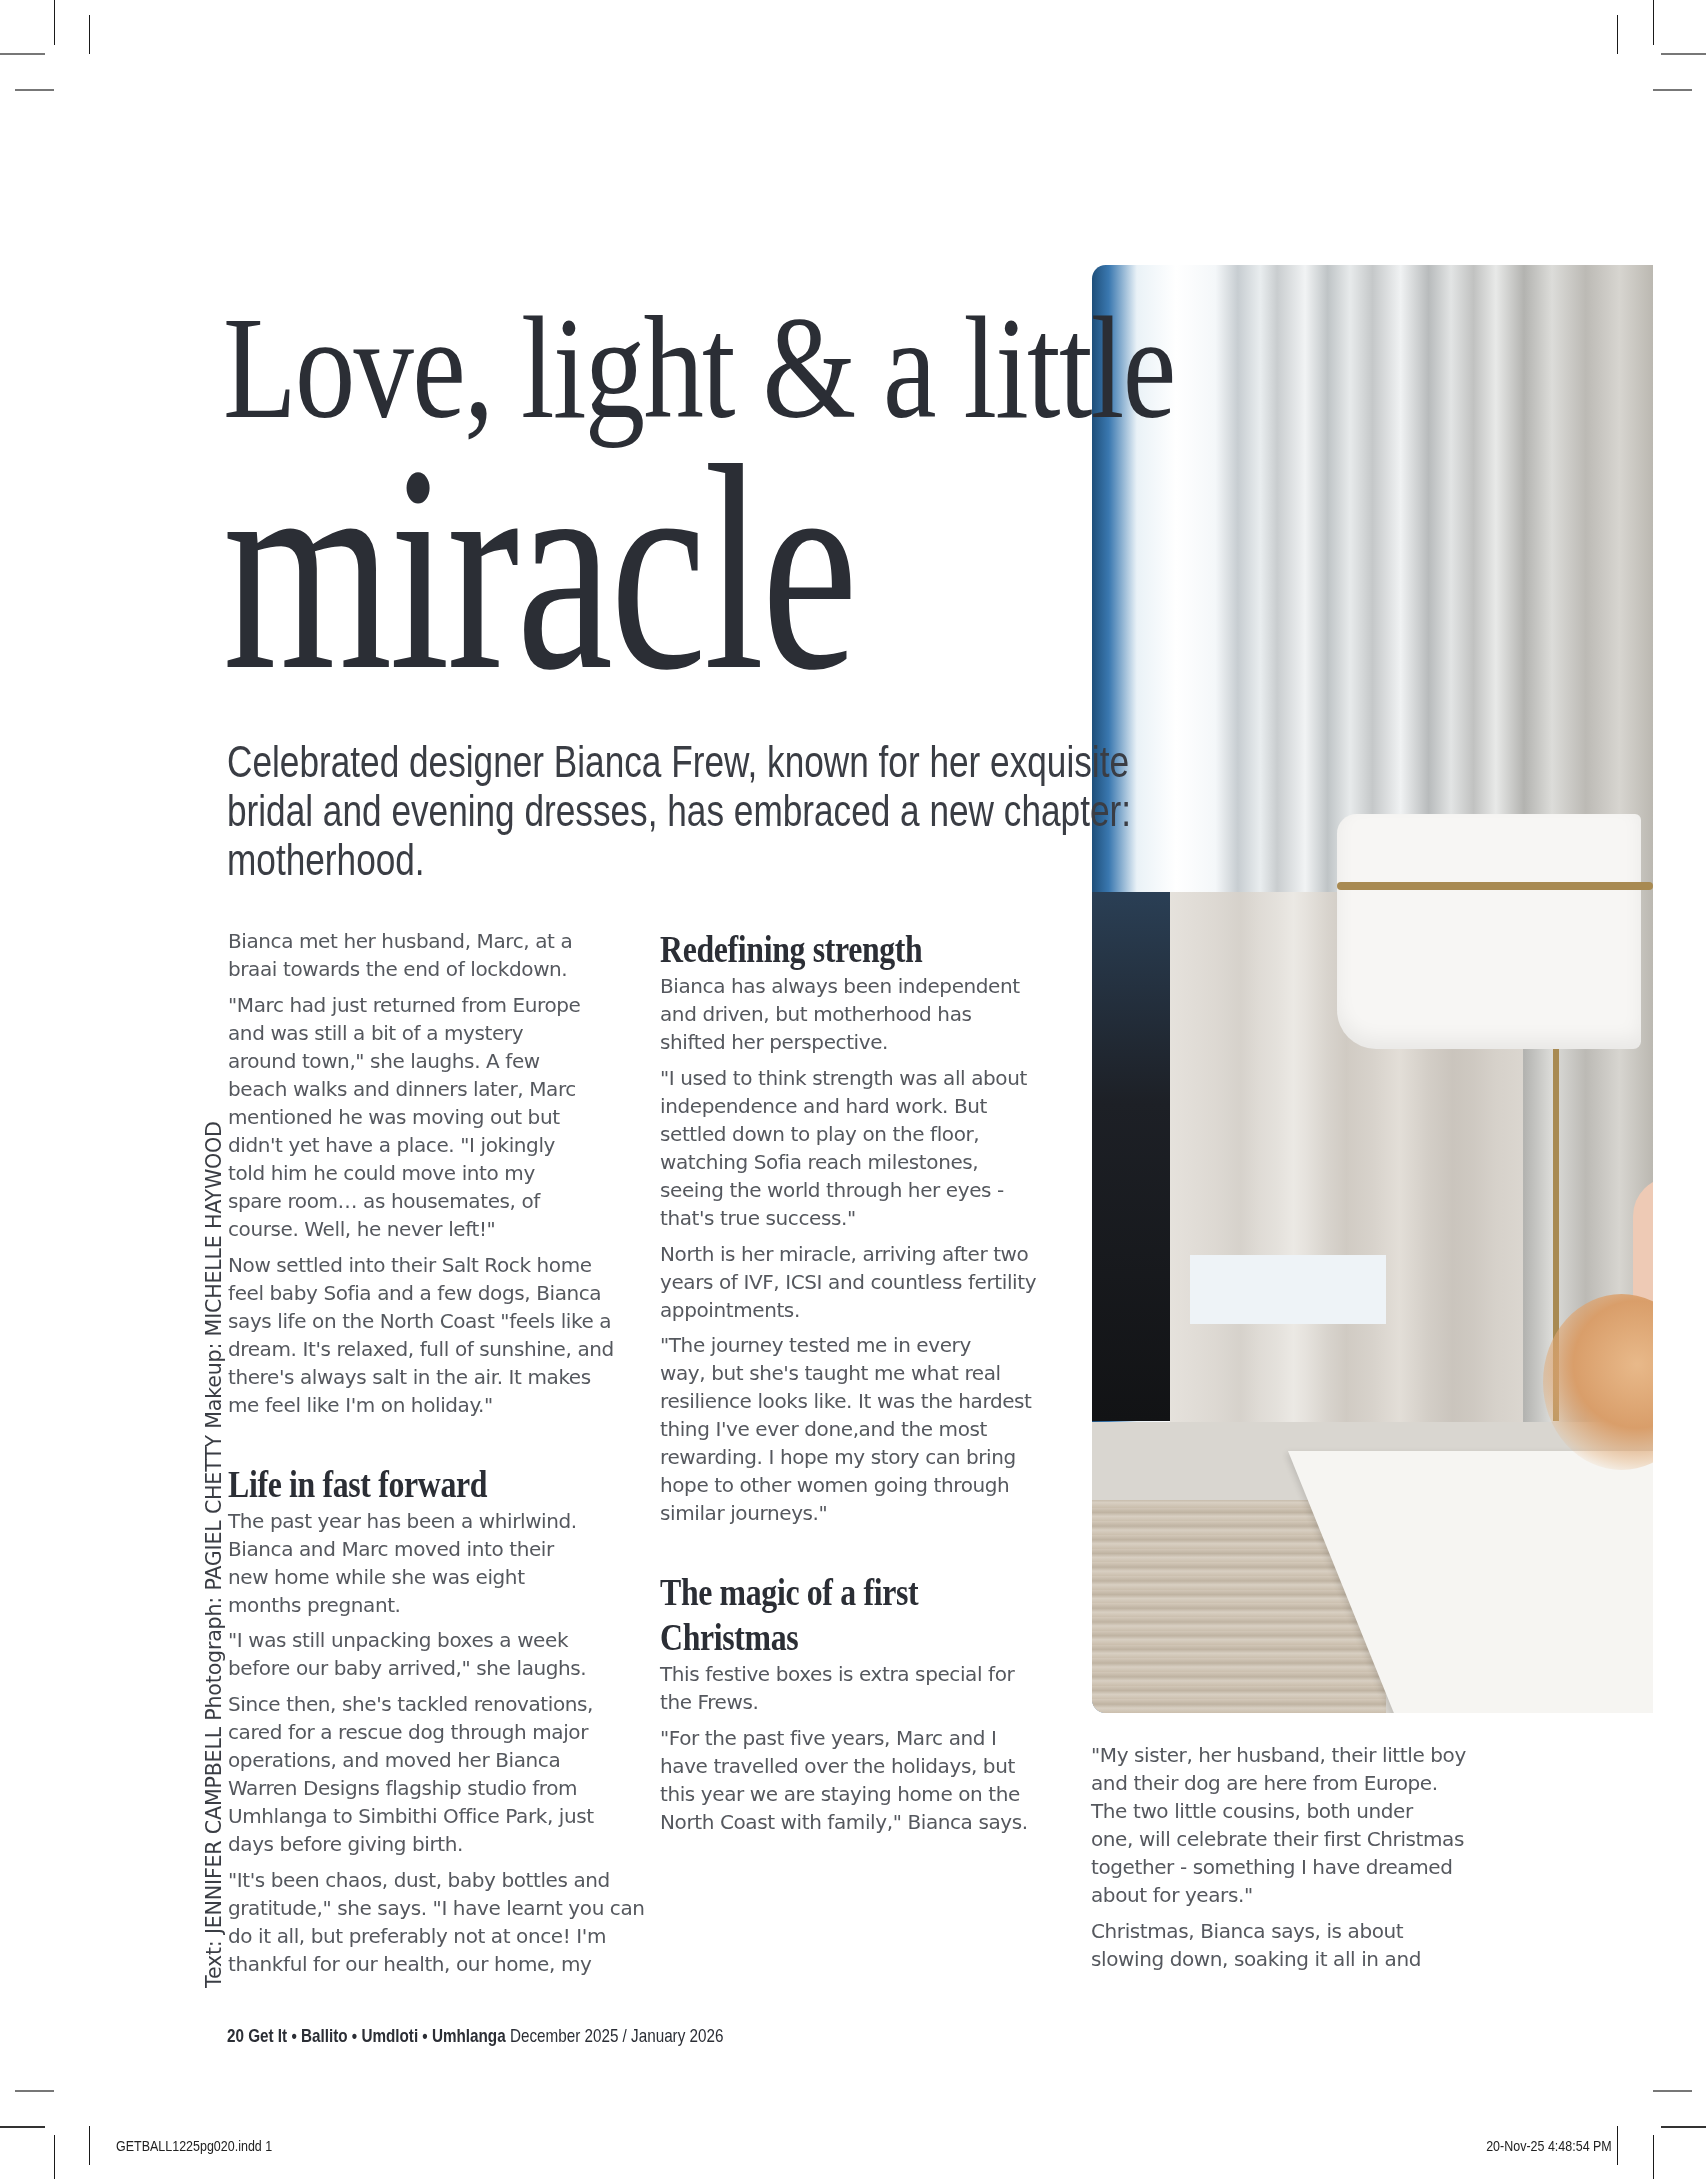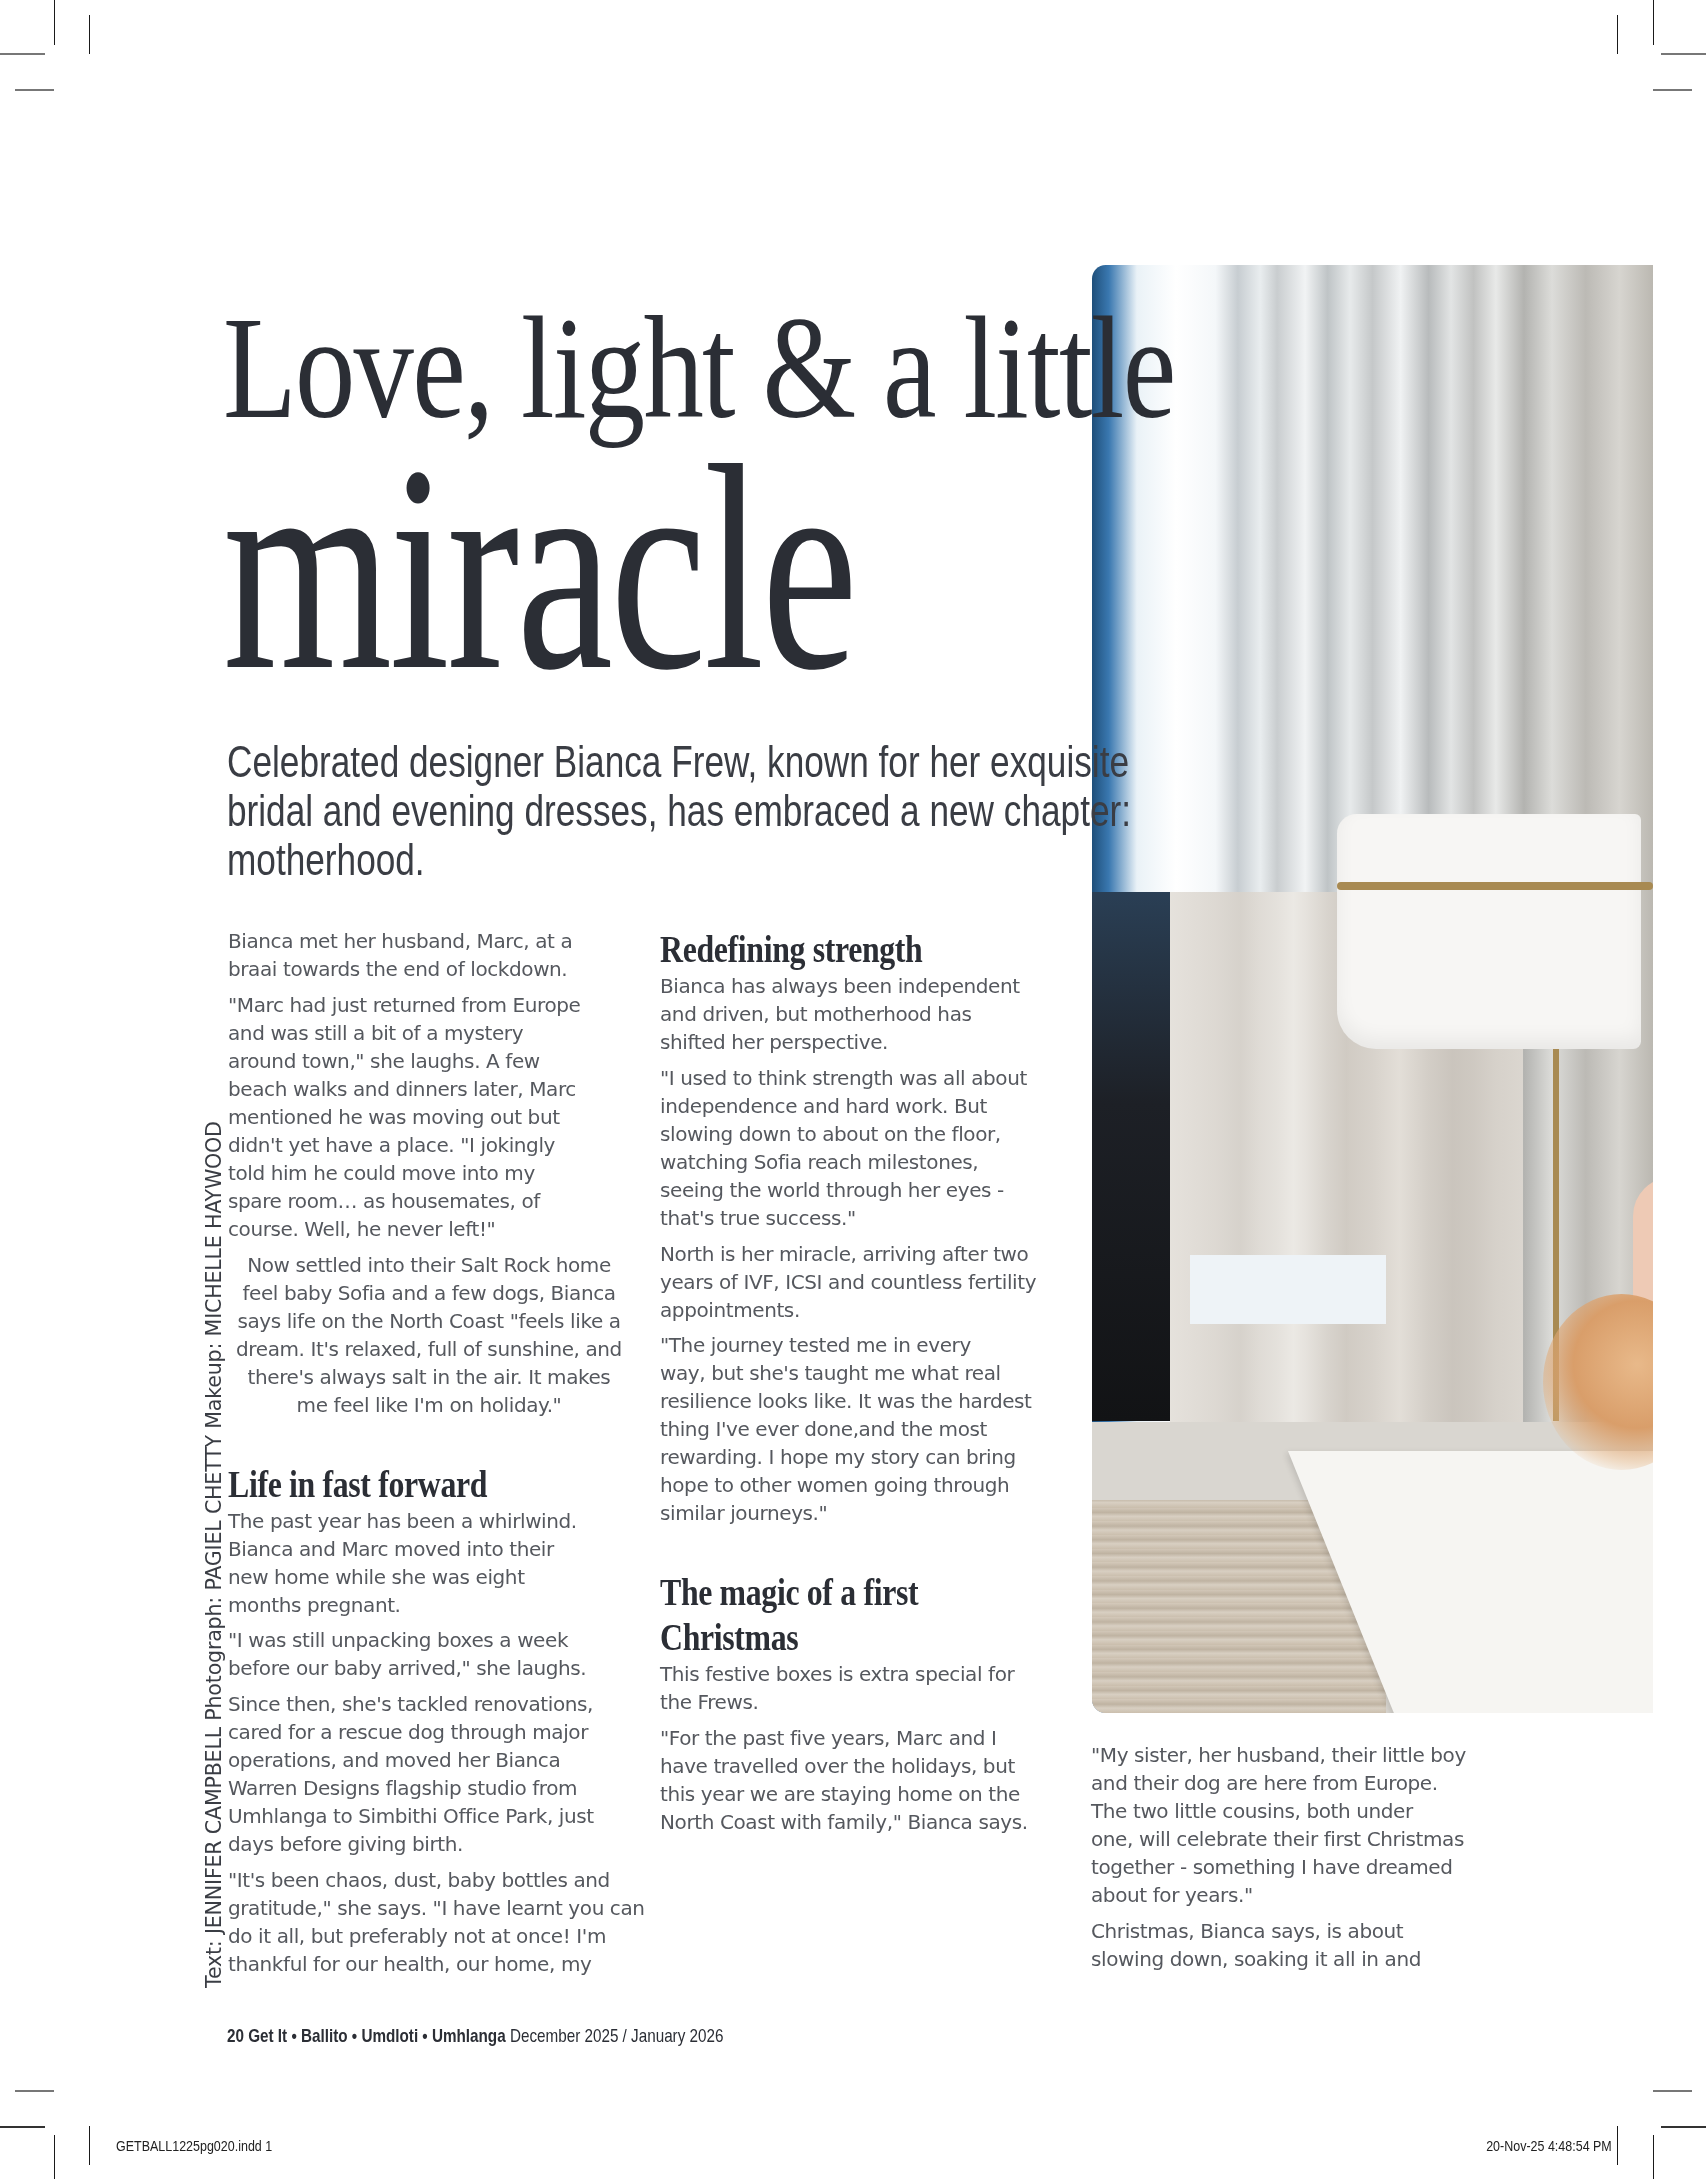--- a/index.html
+++ b/index.html
@@ -118,21 +118,21 @@
     <span class="line">"Marc had just returned from Europe</span>
     <span class="line">and was still a bit of a mystery</span>
     <span class="line">around town," she laughs. A few</span>
     <span class="line">beach walks and dinners later, Marc</span>
     <span class="line">mentioned he was moving out but</span>
     <span class="line">didn't yet have a place. "I jokingly</span>
     <span class="line">told him he could move into my</span>
     <span class="line">spare room… as housemates, of</span>
     <span class="line">course. Well, he never left!"</span>
   </p>
-  <p style="margin-bottom:43px;text-align:center;">
+  <p style="margin-bottom:43px;">
     <span class="line">Now settled into their Salt Rock home</span>
     <span class="line">feel baby Sofia and a few dogs, Bianca</span>
     <span class="line">says life on the North Coast "feels like a</span>
     <span class="line">dream. It's relaxed, full of sunshine, and</span>
     <span class="line">there's always salt in the air. It makes</span>
     <span class="line">me feel like I'm on holiday."</span>
   </p>
   <h2 class="subhead">Life in fast forward</h2>
   <p>
     <span class="line">The past year has been a whirlwind.</span>
@@ -163,21 +163,21 @@
 <div class="col" style="left:660px; top:927px;">
   <h2 class="subhead">Redefining strength</h2>
   <p>
     <span class="line">Bianca has always been independent</span>
     <span class="line">and driven, but motherhood has</span>
     <span class="line">shifted her perspective.</span>
   </p>
   <p>
     <span class="line">"I used to think strength was all about</span>
     <span class="line">independence and hard work. But</span>
-    <span class="line">slowing down to about on the floor,</span>
+    <span class="line">settled down to play on the floor,</span>
     <span class="line">watching Sofia reach milestones,</span>
     <span class="line">seeing the world through her eyes -</span>
     <span class="line">that's true success."</span>
   </p>
   <p>
     <span class="line">North is her miracle, arriving after two</span>
     <span class="line">years of IVF, ICSI and countless fertility</span>
     <span class="line">appointments.</span>
   </p>
   <p style="margin-bottom:43px;">

